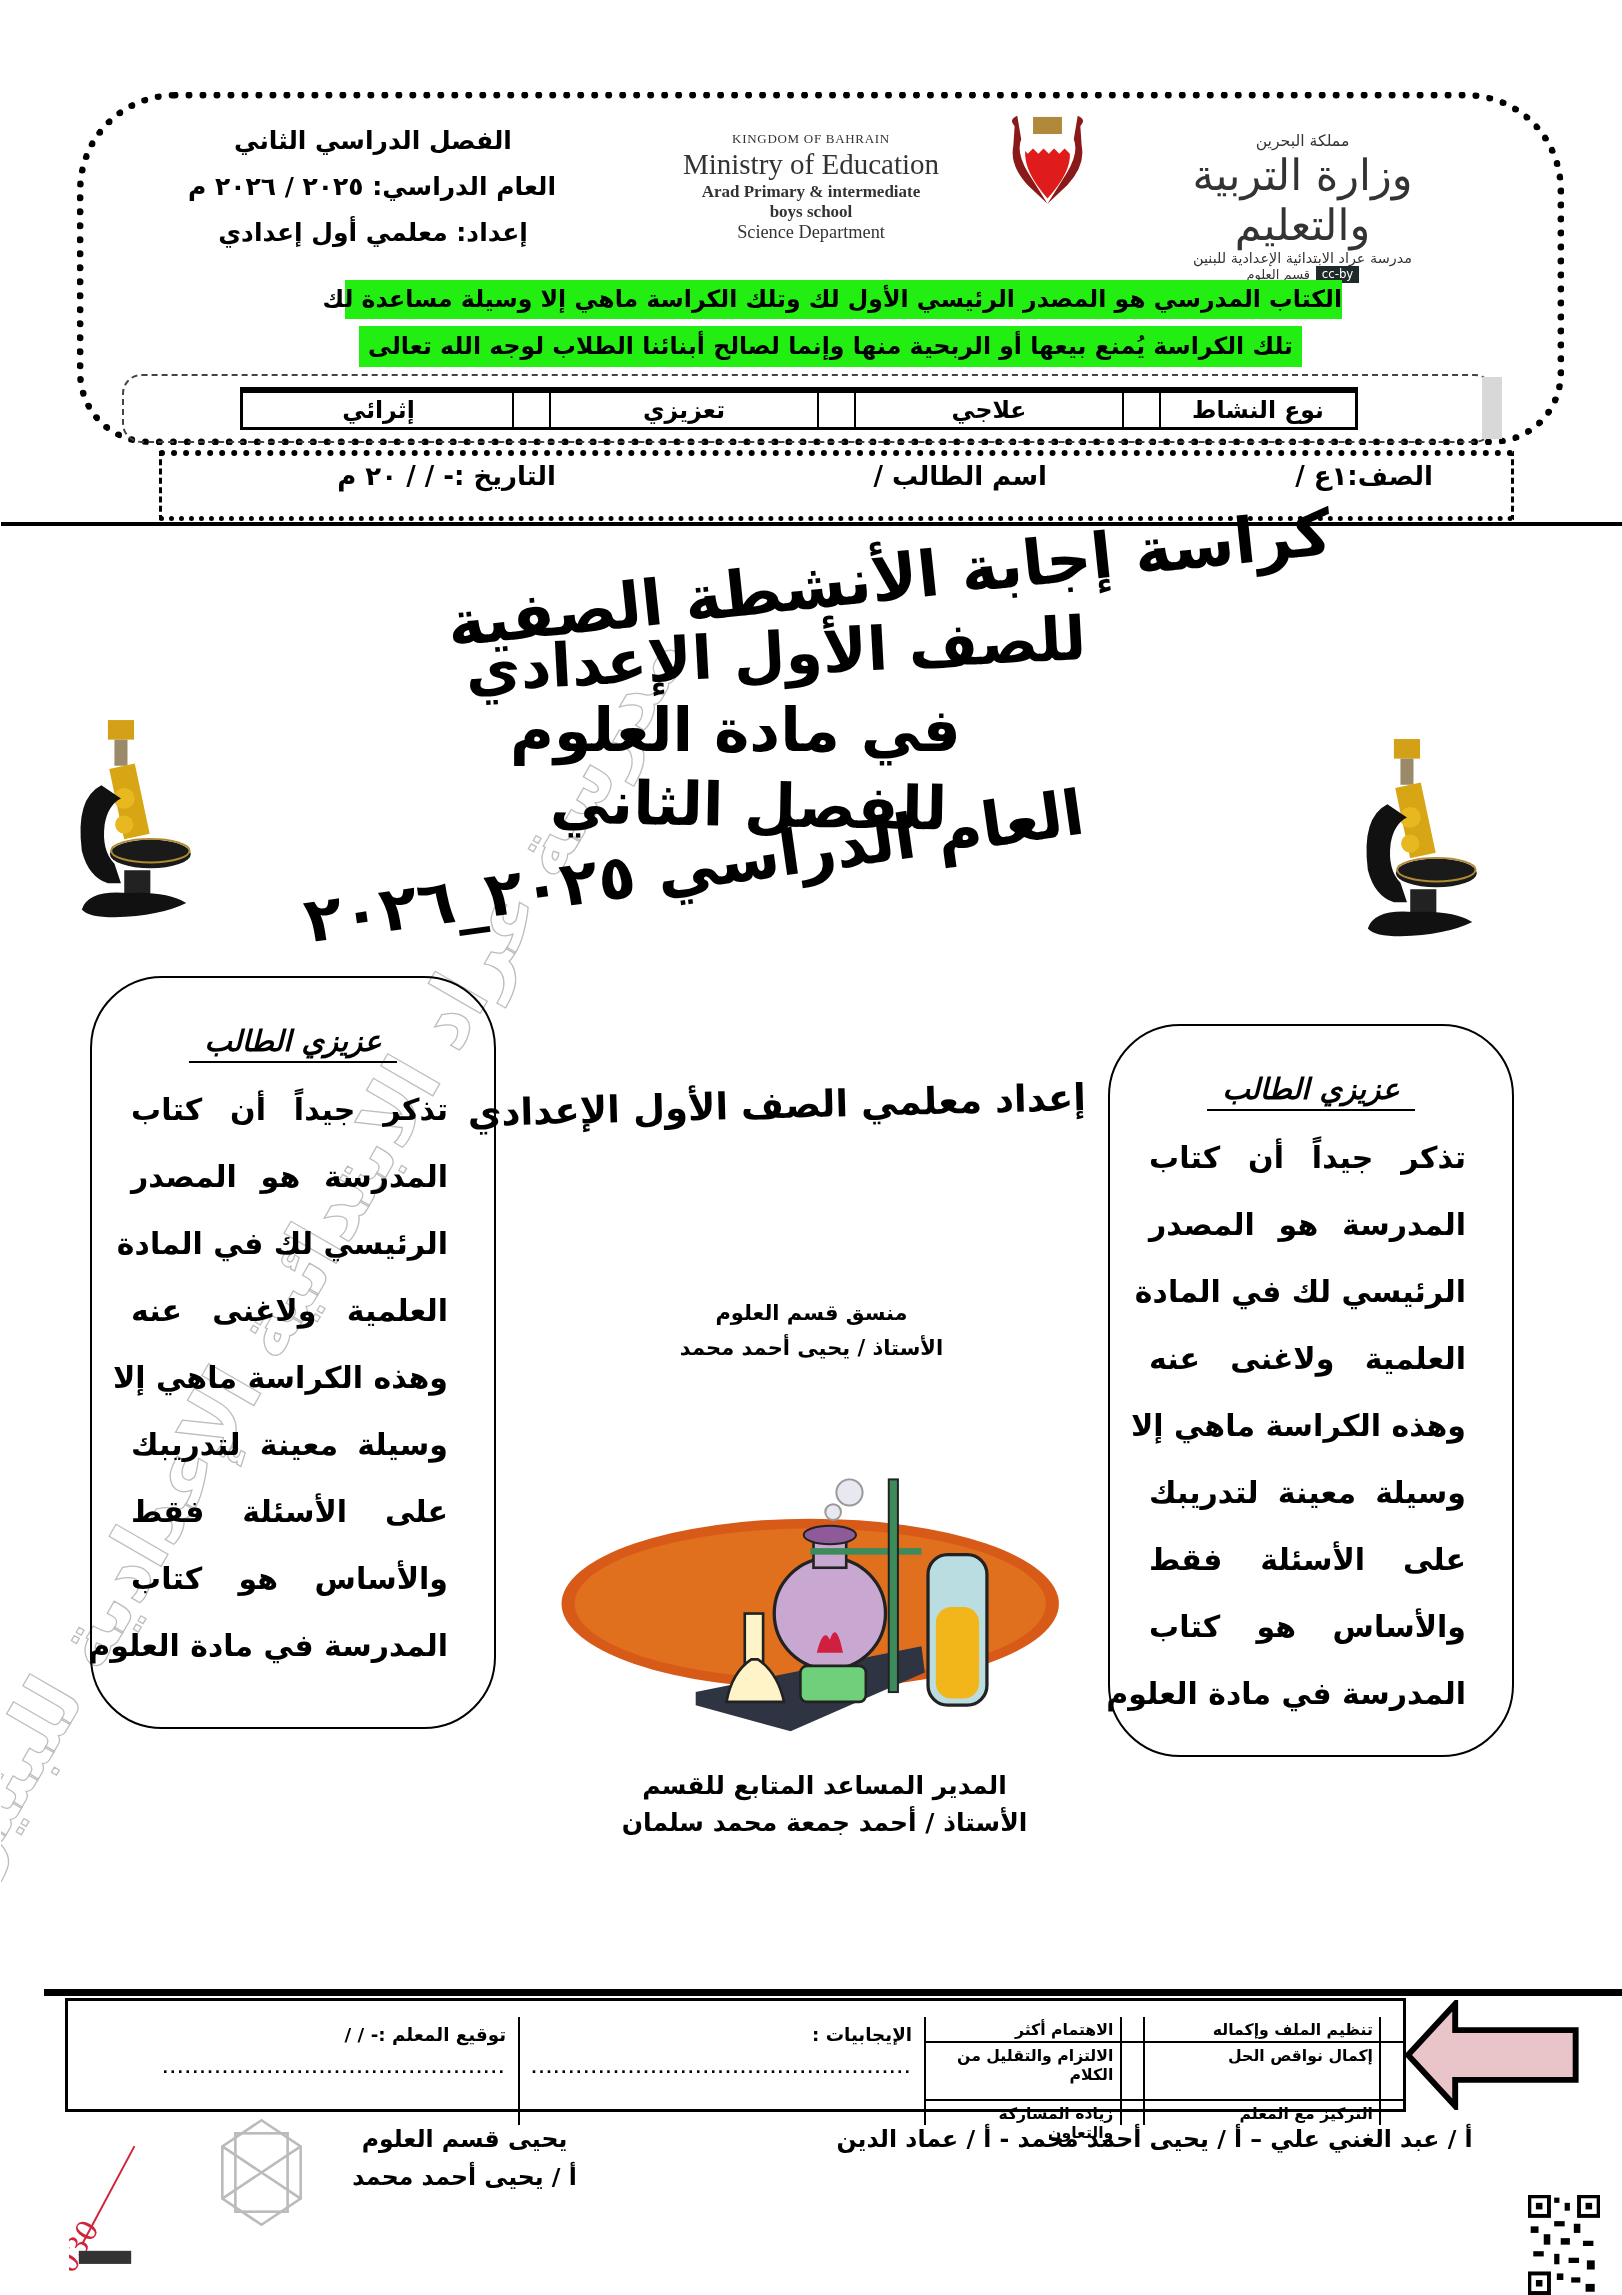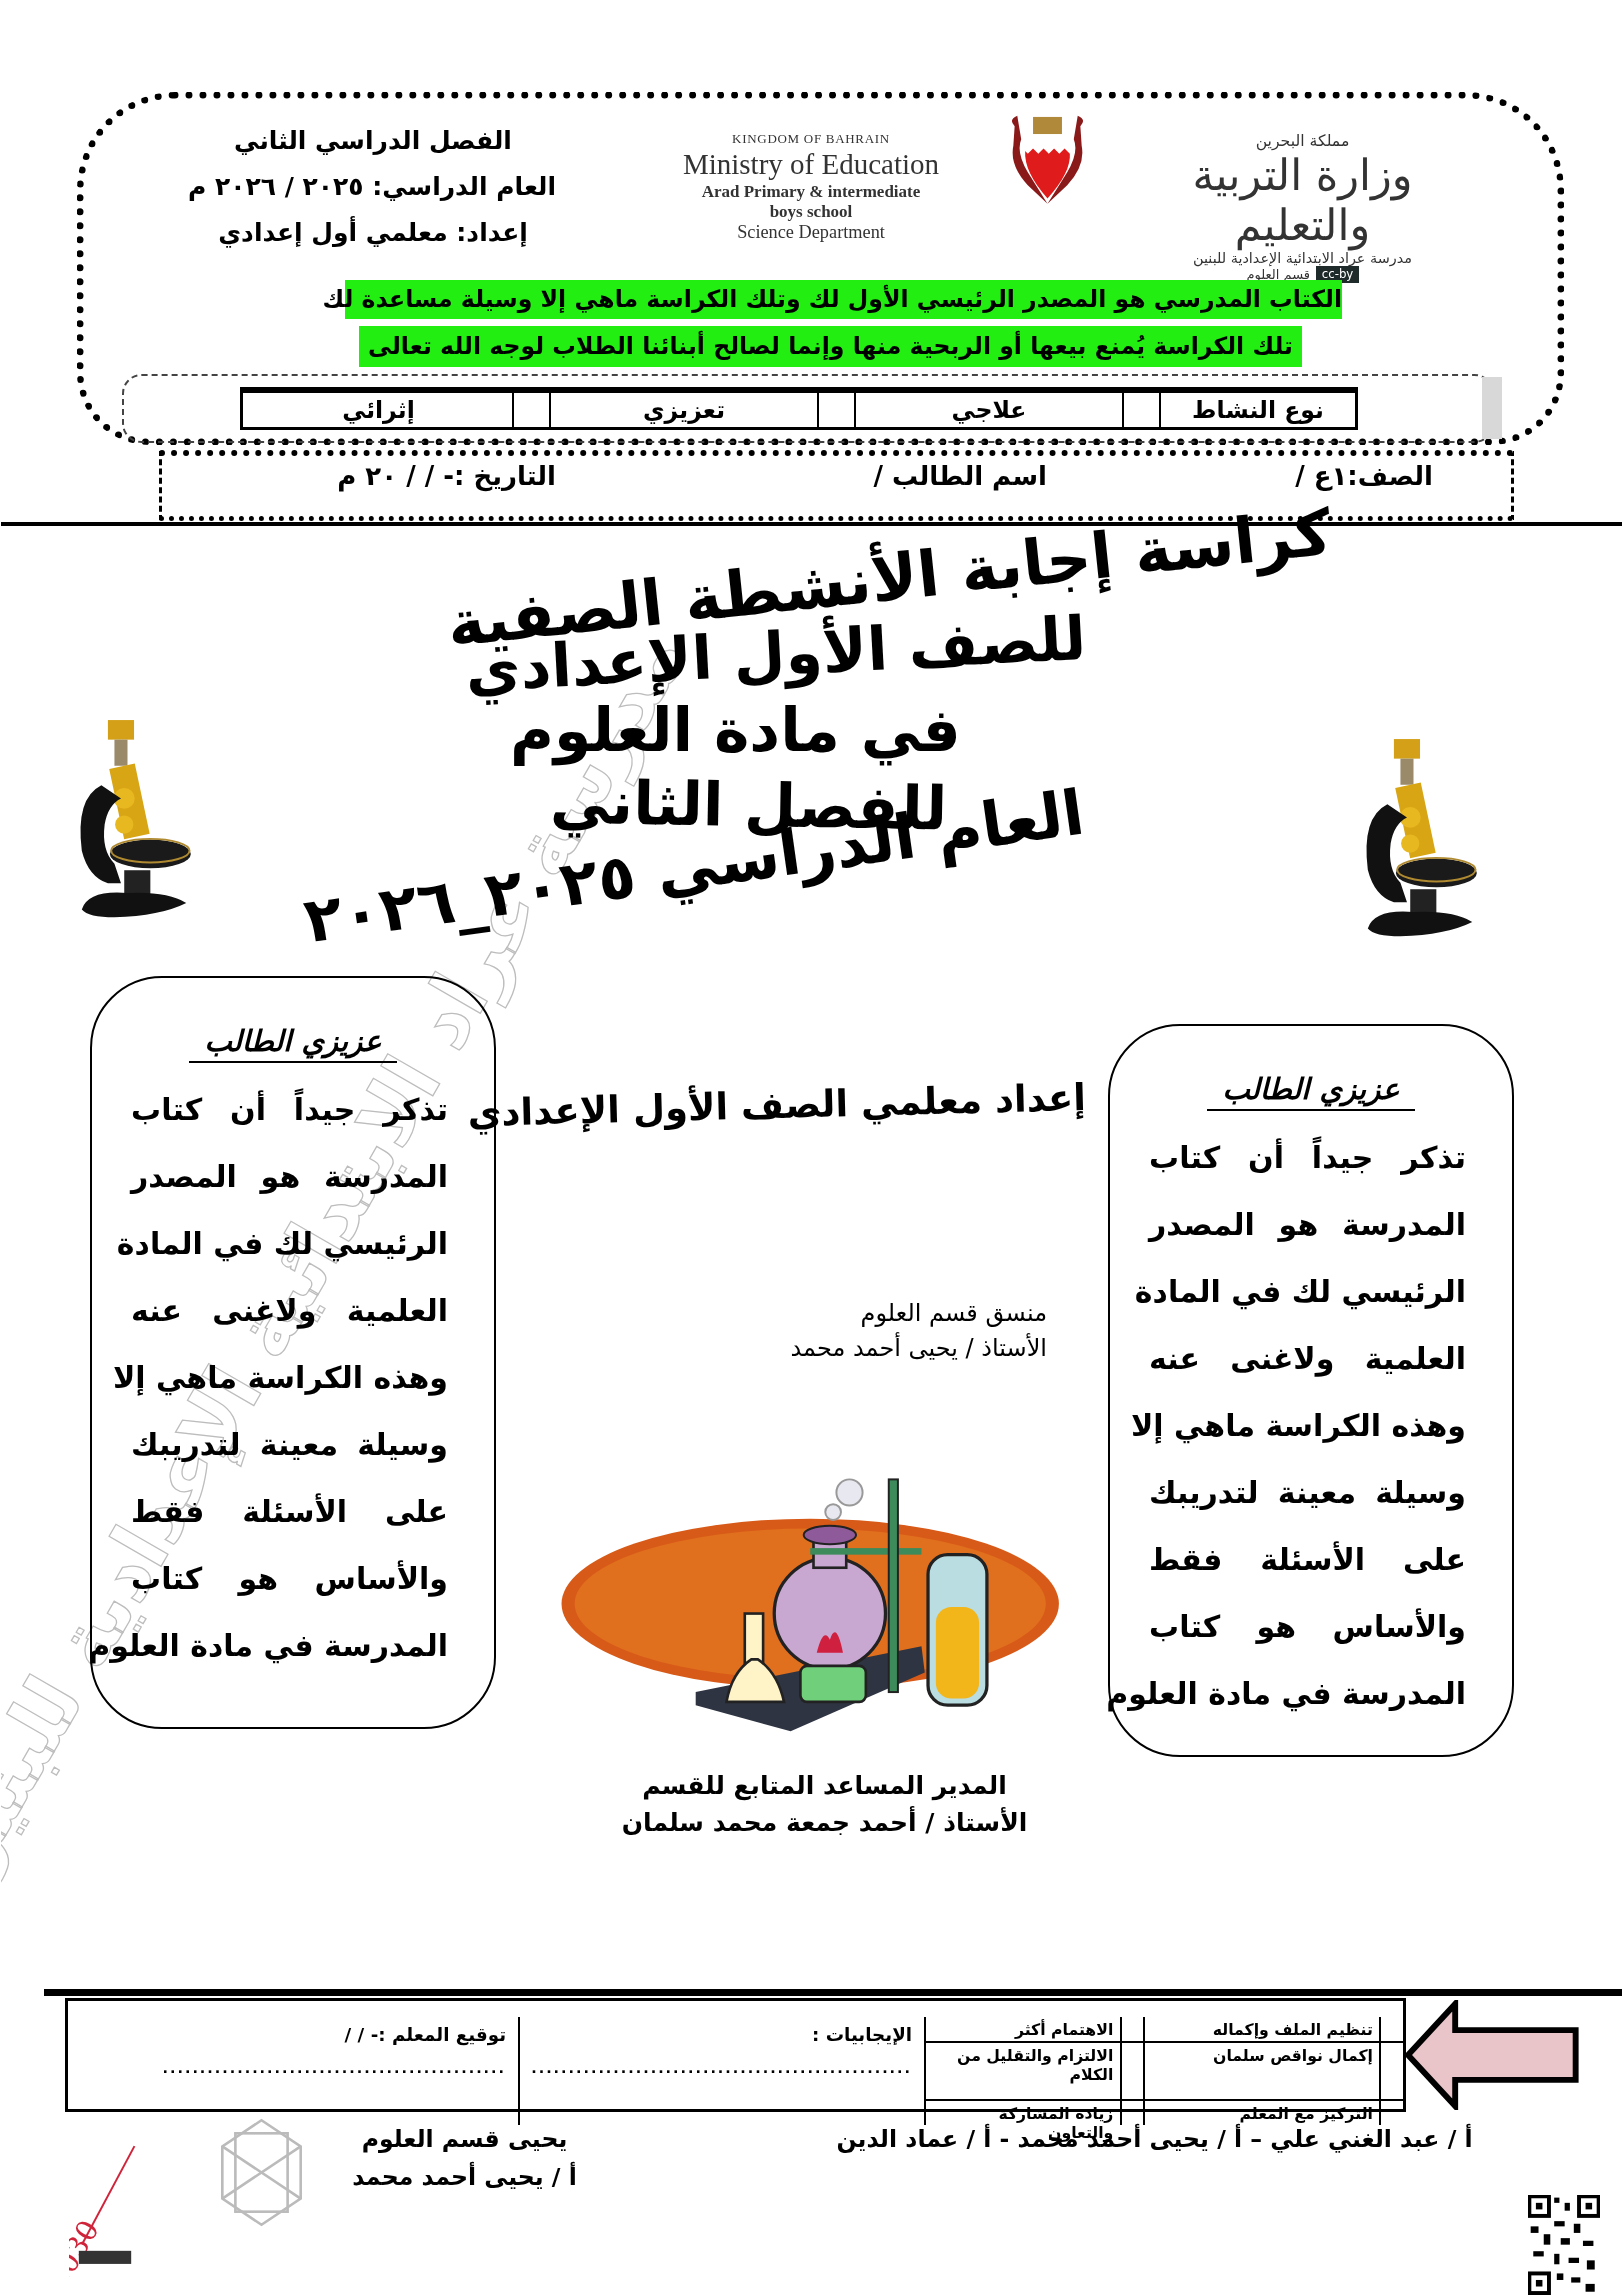--- a/index.html
+++ b/index.html
@@ -70,21 +70,21 @@
 
   
   .side-box { width: 406px; border: 2.6px solid #000; border-radius: 72px; text-align: center; padding-top: 46px; }
   .side-left { left: 90px; top: 976px; height: 753px; }
   .side-right { left: 1108px; top: 1024px; height: 733px; }
   .side-box .heading { font-size: 29px; font-weight: bold; font-style: italic; display: inline-block; border-bottom: 2.6px solid #000; padding: 0 15.7px 2.6px; margin-bottom: 13px; font-family: "DejaVu Serif", serif; }
   .side-box .line { font-size: 30px; font-weight: bold; line-height: 67px; text-align: justify; text-align-last: justify; padding: 0 46px 0 39px; white-space: nowrap; }
 
   
   .prepared-by { left: 543px; top: 1083px; width: 543px; text-align: center; font-size: 37px; font-weight: bold; white-space: nowrap; transform: rotate(-1.5deg); }
-  .coordinator { left: 576px; top: 1296px; width: 471px; text-align: right; font-size: 24px; font-weight: normal; line-height: 35px; }
+  .coordinator { left: 576px; top: 1296px; width: 471px; text-align: center; font-size: 21px; font-weight: bold; line-height: 35px; }
 
   .lab-art { left: 555px; top: 1476px; width: 517px; height: 262px; }
 
   .assistant { left: 589px; top: 1767px; width: 471px; text-align: center; font-size: 25px; font-weight: bold; line-height: 37px; }
 
   
   .footer-rule { left: 44px; top: 1989px; width: 1578px; height: 6.5px; background: #000; }
   .eval-table { left: 65px; top: 1998px; width: 1341px; height: 114px; border: 3.3px solid #000; border-top-width: 3.9px; display: flex; flex-direction: row; }
   .eval-col { border-left: 2.6px solid #000; height: 100%; margin-top: 16px; }
   .eval-col:last-child { border-left: none; }
@@ -264,21 +264,21 @@
 
 <div class="abs footer-rule"></div>
 <div class="abs eval-table">
   <div class="eval-col eval-box">
     <div class="eval-cell-row" style="height:26px;"></div>
     <div class="eval-cell-row" style="height:58px;"></div>
     <div class="eval-cell-row" style="height:23.6px;"></div>
   </div>
   <div class="eval-col items-a">
     <div class="eval-cell-row" style="height:26px;">تنظيم الملف وإكماله</div>
-    <div class="eval-cell-row" style="height:58px;">إكمال نواقص سلمان</div>
+    <div class="eval-cell-row" style="height:58px;">إكمال نواقص الحل</div>
     <div class="eval-cell-row" style="height:25px;">التركيز مع المعلم</div>
   </div>
   <div class="eval-col eval-box">
     <div class="eval-cell-row" style="height:26px;"></div>
     <div class="eval-cell-row" style="height:58px;"></div>
     <div class="eval-cell-row" style="height:23.6px;"></div>
   </div>
   <div class="eval-col items-b">
     <div class="eval-cell-row" style="height:26px;">الاهتمام أكثر</div>
     <div class="eval-cell-row" style="height:58px;">الالتزام والتقليل من الكلام</div>

